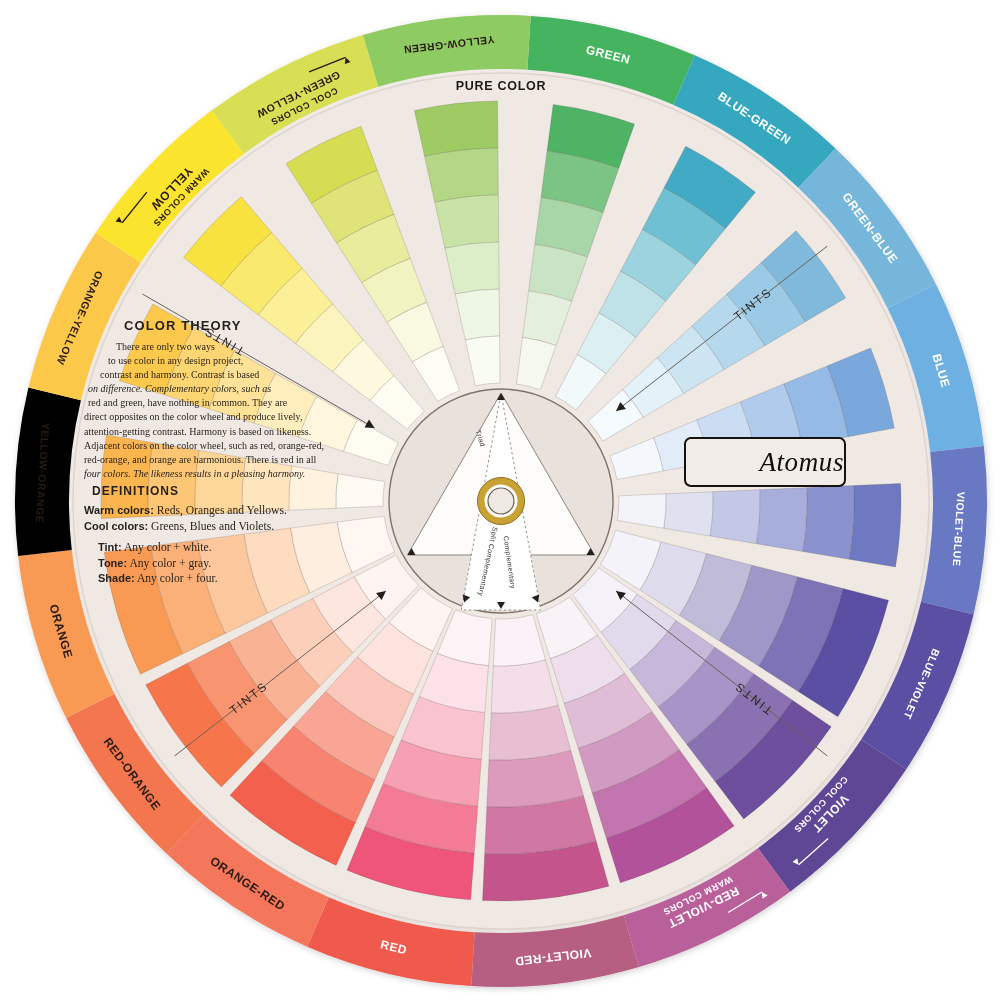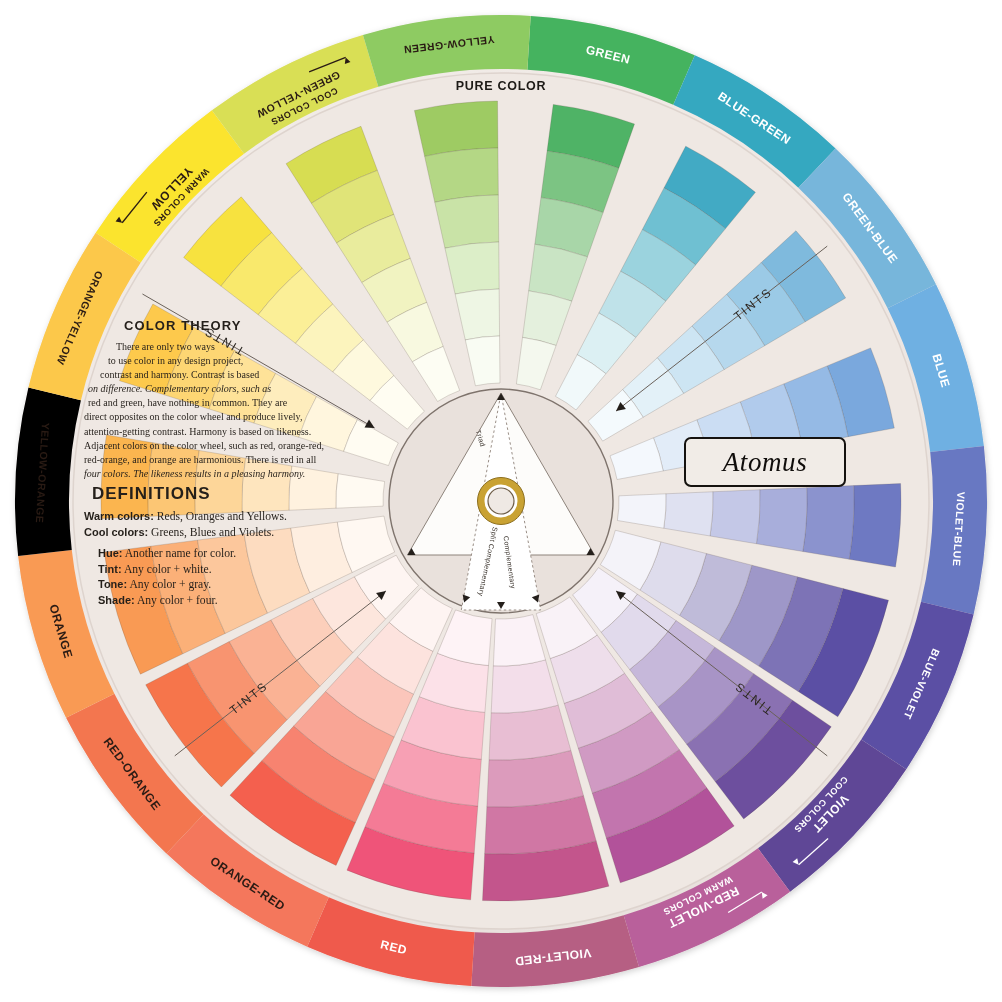--- a/index.html
+++ b/index.html
@@ -19,31 +19,31 @@
            fill:#3a332c;letter-spacing:.3px;}
   .theoryBox{position:absolute;left:88px;top:318px;width:272px;
              color:#241f1a;}
   .th-title{font-family:"Liberation Sans",sans-serif;font-weight:bold;
             font-size:13px;letter-spacing:1.1px;margin:0 0 7px 36px;}
   .th-body{font-family:"Liberation Serif",serif;font-size:10px;
            line-height:14.1px;margin:0;}
   .th-body div{white-space:nowrap;}
   .defBox{position:absolute;left:84px;top:484px;width:280px;color:#241f1a;}
   .def-title{font-family:"Liberation Sans",sans-serif;font-weight:bold;
-             font-size:17px;letter-spacing:1px;margin:0 0 5px 8px;}
+             font-size:12px;letter-spacing:1px;margin:0 0 5px 8px;}
   .def-row{font-family:"Liberation Serif",serif;font-size:11.6px;
            line-height:14.6px;white-space:nowrap;}
   .def-row b{font-family:"Liberation Sans",sans-serif;font-size:11px;
              font-weight:bold;}
   .def-group2{margin-top:6px;}
   .d-ind1{margin-left:0px;}
   .d-ind2{margin-left:14px;}
   .logoBox{position:absolute;left:684px;top:437px;width:158px;height:46px;
            border:2.6px solid #15120f;border-radius:7px;background:#f1ece7;
-           display:flex;align-items:center;justify-content:center;}
+           display:flex;align-items:center;justify-content:flex-end;}
   .logoTxt{font-family:"Liberation Serif",serif;font-style:italic;
            font-size:27px;color:#100d0b;letter-spacing:.6px;}
 </style>
 </head>
 <body>
 
 <div id="stage">
 
   <svg id="wheel" width="1002" height="1002" viewBox="0 0 1002 1002">
     <defs>
@@ -311,21 +311,20 @@
       </div>
   </div>
 
   <div class="defBox">
     <div class="def-title">DEFINITIONS</div>
     <div id="defA">
         <div class="def-row d-ind1"><b>Warm colors:</b><span> Reds, Oranges and Yellows.</span></div>
         <div class="def-row d-ind1"><b>Cool colors:</b><span> Greens, Blues and Violets.</span></div>
       </div>
     <div id="defB" class="def-group2">
-        <div class="def-row d-ind2"><b>Hue:</b><span> Another name for color.</span></div>
         <div class="def-row d-ind2"><b>Tint:</b><span> Any color + white.</span></div>
         <div class="def-row d-ind2"><b>Tone:</b><span> Any color + gray.</span></div>
         <div class="def-row d-ind2"><b>Shade:</b><span> Any color + four.</span></div>
       </div>
   </div>
 
   <div class="logoBox">
     <span class="logoTxt">Atomus</span>
   </div>
 

